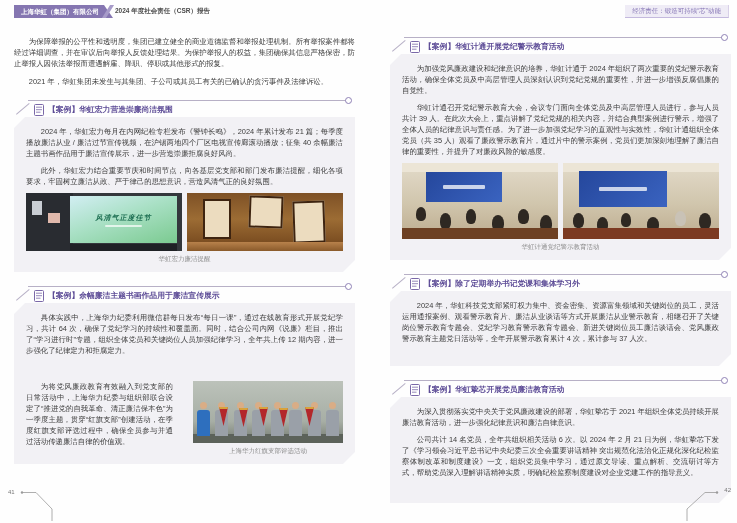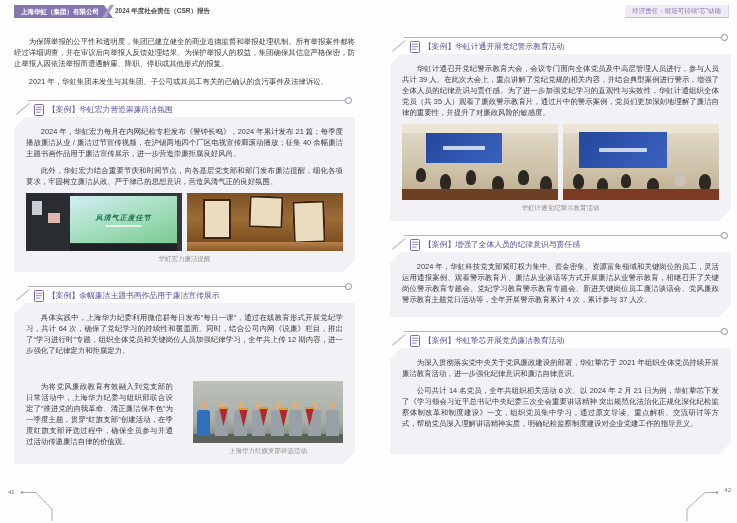--- a/index.html
+++ b/index.html
@@ -28,21 +28,21 @@
   
   .case{margin-bottom:13px;}
   .case-head{position:relative;height:17px;display:flex;align-items:flex-end;
     padding-left:20px;margin-bottom:1px;}
   .case-head .rule{position:absolute;top:1px;left:14px;right:9px;border-top:1px solid #b7b0c6;}
   .case-head .ring{position:absolute;top:-2px;right:3px;width:5px;height:5px;
     border:1px solid #8f81b5;border-radius:50%;background:#fff;}
   .case-head .slash{position:absolute;left:-2px;top:4px;width:17px;border-top:1px solid #b7b0c6;
     transform:rotate(-40deg);transform-origin:right top;}
   .doc-icon{width:10px;height:12px;margin-right:4px;flex:0 0 auto;}
-  .case-title{font-size:7.8px;font-weight:normal;color:#5c4b96;margin:0;line-height:12px;white-space:nowrap;}
+  .case-title{font-size:7.8px;font-weight:bold;color:#5c4b96;margin:0;line-height:12px;white-space:nowrap;}
   .case-body{background:#f2f1f5;padding:9px 12px 8px 12px;
     clip-path:polygon(11px 0,100% 0,100% calc(100% - 12px),calc(100% - 12px) 100%,0 100%,0 11px);}
   .case-body .para{margin-bottom:6px;}
   .caption{font-size:6.5px;color:#8b8b8b;text-align:center;margin-top:4px;}
   
   .photo-row{display:flex;gap:5px;margin-top:3px;}
   .photo{position:relative;overflow:hidden;flex:0 0 auto;background:#888;}
   
   .tv-photo{width:156px;height:58px;background:#34373c;}
   .tv-wall{position:absolute;left:0;top:0;width:30%;height:100%;background:#292c31;}
@@ -219,20 +219,21 @@
         <span class="ring"></span>
         <svg class="doc-icon" viewBox="0 0 10 12">
           <rect x="0.5" y="0.5" width="9" height="11" rx="1" fill="#fff" stroke="#7a68a8"></rect>
           <line x1="2" y1="3.2" x2="8" y2="3.2" stroke="#7a68a8" stroke-width="0.8"></line>
           <line x1="2" y1="5.7" x2="8" y2="5.7" stroke="#7a68a8" stroke-width="0.8"></line>
           <line x1="2" y1="8.2" x2="6.5" y2="8.2" stroke="#7a68a8" stroke-width="0.8"></line>
         </svg>
         <h3 class="case-title">【案例】华虹计通开展党纪警示教育活动</h3>
       </div>
       <div class="case-body">
+        <p class="para">为加强党风廉政建设和纪律意识的培养，华虹计通于 2024 年组织了两次重要的党纪警示教育活动，确保全体党员及中高层管理人员深刻认识到党纪党规的重要性，并进一步增强反腐倡廉的自觉性。</p>
         <p class="para">华虹计通召开党纪警示教育大会，会议专门面向全体党员及中高层管理人员进行，参与人员共计 39 人。在此次大会上，重点讲解了党纪党规的相关内容，并结合典型案例进行警示，增强了全体人员的纪律意识与责任感。为了进一步加强党纪学习的直观性与实效性，华虹计通组织全体党员（共 35 人）观看了廉政警示教育片，通过片中的警示案例，党员们更加深刻地理解了廉洁自律的重要性，并提升了对廉政风险的敏感度。</p>
         <div class="photo-row">
           <div class="photo meeting-photo">
             <div class="ceiling"></div>
             <div class="screen" style="left:24px;top:9px;width:76px;height:30px;">
                 <div class="glow"></div>
               </div>
             <div class="sil" style="left:14px;top:44px;width:10px;height:14px;"></div>
             <div class="sil" style="left:38px;top:50px;width:11px;height:16px;"></div>
             <div class="sil" style="left:64px;top:46px;width:10px;height:15px;"></div>
@@ -263,24 +264,24 @@
       <div class="case-head">
         <span class="slash"></span>
         <span class="rule"></span>
         <span class="ring"></span>
         <svg class="doc-icon" viewBox="0 0 10 12">
           <rect x="0.5" y="0.5" width="9" height="11" rx="1" fill="#fff" stroke="#7a68a8"></rect>
           <line x1="2" y1="3.2" x2="8" y2="3.2" stroke="#7a68a8" stroke-width="0.8"></line>
           <line x1="2" y1="5.7" x2="8" y2="5.7" stroke="#7a68a8" stroke-width="0.8"></line>
           <line x1="2" y1="8.2" x2="6.5" y2="8.2" stroke="#7a68a8" stroke-width="0.8"></line>
         </svg>
-        <h3 class="case-title">【案例】增强了全体人员的纪律意识与责任感</h3>
-      </div>
-      <div class="case-body">
-        <p class="para" style="margin-bottom:4px;">2024 年，华虹科技党支部紧盯权力集中、资金密集、资源富集领域和关键岗位的员工，灵活运用通报案例、观看警示教育片、廉洁从业谈话等方式开展廉洁从业警示教育，相继召开了关键岗位警示教育专题会、党纪学习教育警示教育专题会、新进关键岗位员工廉洁谈话会、党风廉政警示教育主题党日活动等，全年开展警示教育累计 4 次，累计参与 37 人次。</p>
+        <h3 class="case-title">【案例】除了定期举办书记党课和集体学习外</h3>
+      </div>
+      <div class="case-body">
+        <p class="para" style="margin-bottom:14px;">2024 年，华虹科技党支部紧盯权力集中、资金密集、资源富集领域和关键岗位的员工，灵活运用通报案例、观看警示教育片、廉洁从业谈话等方式开展廉洁从业警示教育，相继召开了关键岗位警示教育专题会、党纪学习教育警示教育专题会、新进关键岗位员工廉洁谈话会、党风廉政警示教育主题党日活动等，全年开展警示教育累计 4 次，累计参与 37 人次。</p>
       </div>
     </section>
 
     <section class="case">
       <div class="case-head">
         <span class="slash"></span>
         <span class="rule"></span>
         <span class="ring"></span>
         <svg class="doc-icon" viewBox="0 0 10 12">
           <rect x="0.5" y="0.5" width="9" height="11" rx="1" fill="#fff" stroke="#7a68a8"></rect>

